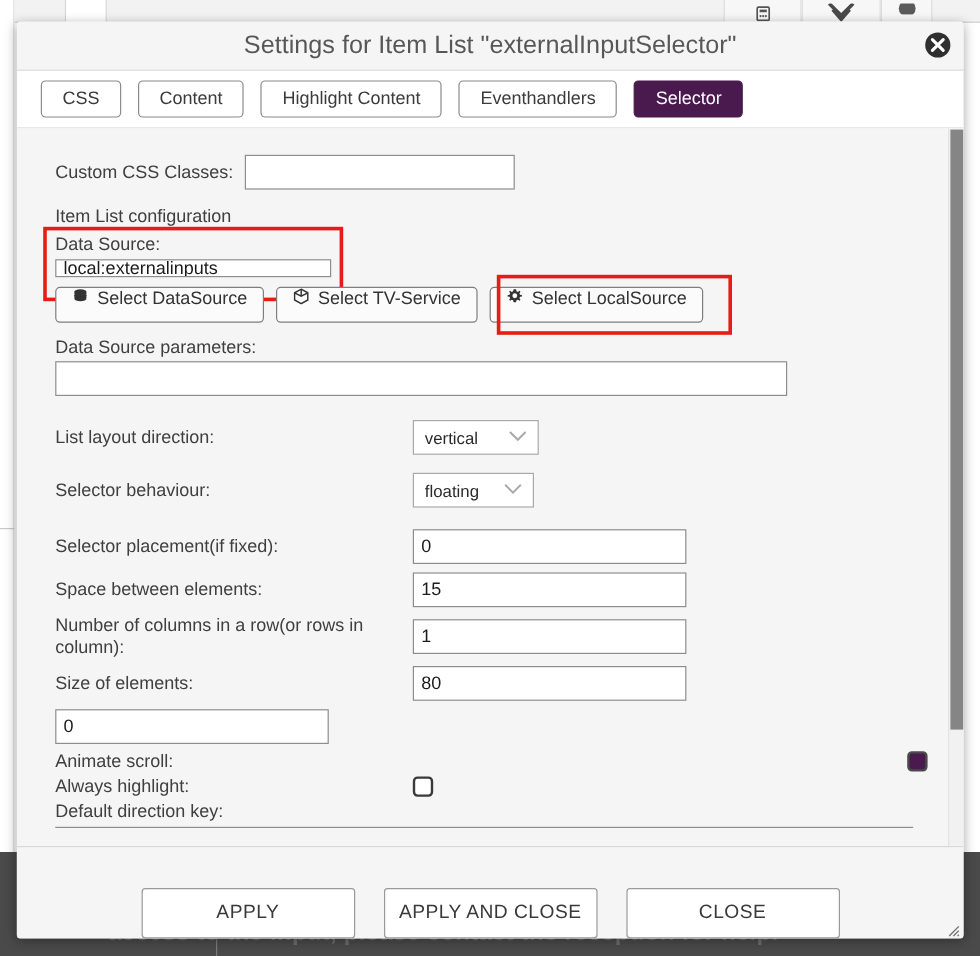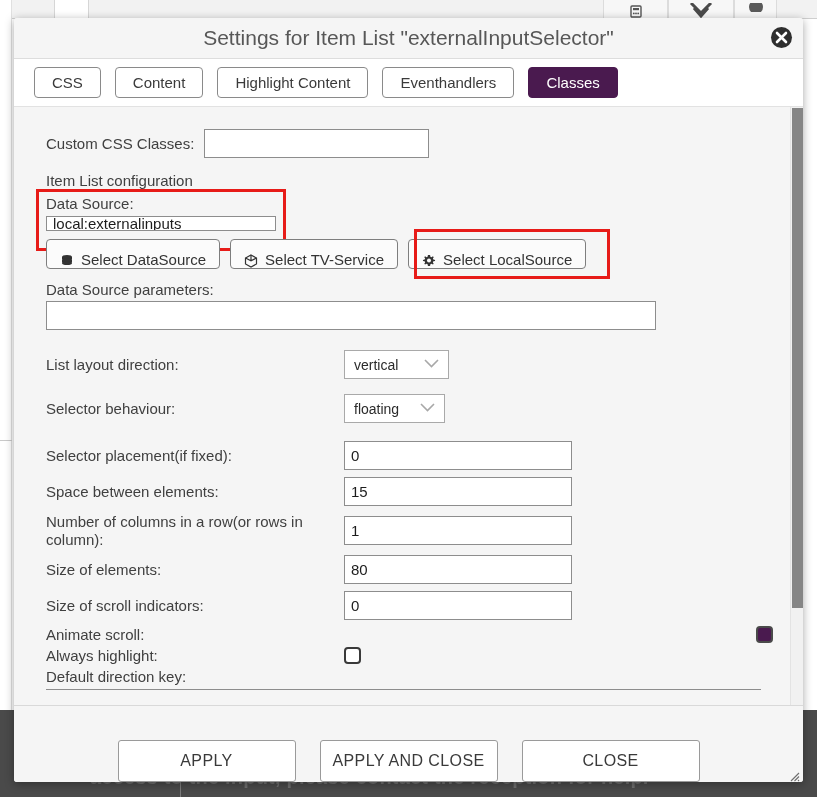--- a/index.html
+++ b/index.html
@@ -222,21 +222,21 @@
 
   .btn-row { display: flex; gap: 10px; margin-top: 6px; position: relative; }
   .src-btn {
     height: 30px;
     border: 1px solid #7e7e7e;
     border-radius: 4px;
     background: #fbfbfb;
     font-size: 15px;
     color: #333333;
     display: flex;
-    align-items: flex-end;
+    align-items: flex-start;
     gap: 7px;
     padding: 0 13px;
     cursor: pointer;
     white-space: nowrap;
     box-sizing: border-box;
   }
 
   .grid-row {
     display: flex;
     align-items: center;
@@ -376,21 +376,21 @@
         <path d="M7 7 L16 16 M16 7 L7 16" stroke="#ffffff" stroke-width="2.6" stroke-linecap="round"></path>
       </svg>
     </div>
   </div>
 
   <div class="tabstrip">
     <div class="tab">CSS</div>
     <div class="tab">Content</div>
     <div class="tab">Highlight Content</div>
     <div class="tab">Eventhandlers</div>
-    <div class="tab active">Classes</div>
+    <div class="tab active">Selector</div>
   </div>
 
   <div class="dialog-body-wrap">
     <div class="dialog-body">
 
       <div class="row-inline" style="margin-bottom:14px;">
         <span class="lbl">Custom CSS Classes:</span>
         <input class="txt" style="width: 225px; margin-left: 10px; height: 29px;" value="">
       </div>
 
@@ -473,21 +473,20 @@
         <span class="lbl-wrap grid-label" style="width:290px;flex:0 0 290px;padding-right:8px;">Number of columns in a row(or rows in column):</span>
         <input class="txt grid-field" style="width: 228px; height: 29px;" value="1">
       </div>
 
       <div class="grid-row" style="margin-bottom:7px;">
         <span class="lbl grid-label">Size of elements:</span>
         <input class="txt grid-field" style="width: 228px; height: 29px;" value="80">
       </div>
 
       <div class="grid-row" style="margin-bottom:6px;">
-        <span class="lbl grid-label">Size of scroll indicators:</span>
         <input class="txt grid-field" style="width: 228px; height: 29px;" value="0">
       </div>
 
       <div class="grid-row" style="margin-bottom:4px;justify-content:space-between;">
         <span class="lbl grid-label">Animate scroll:</span>
         <div class="cb checked grid-field"></div>
       </div>
 
       <div class="grid-row" style="margin-bottom:4px;">
         <span class="lbl grid-label">Always highlight:</span>

